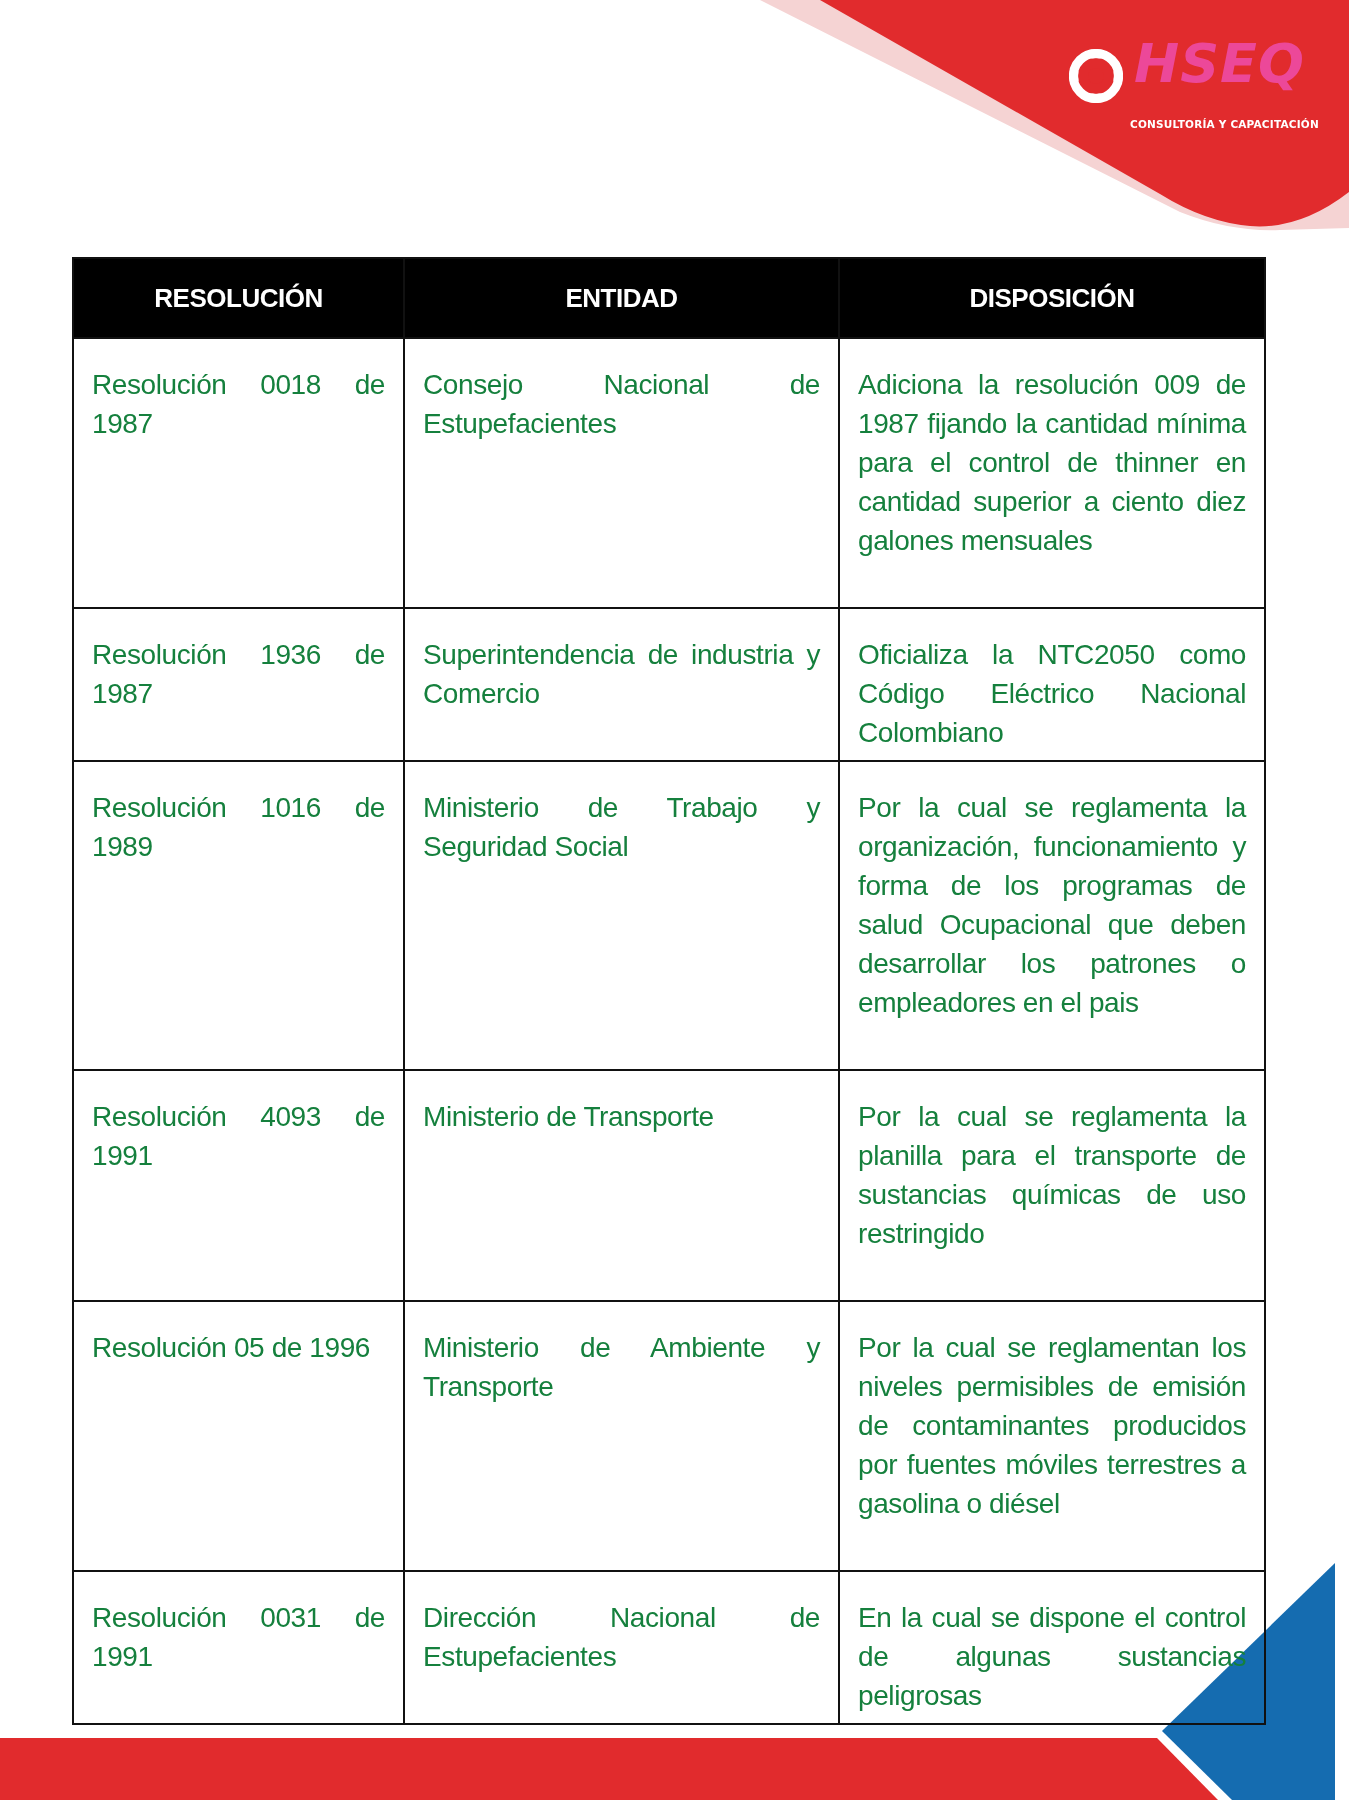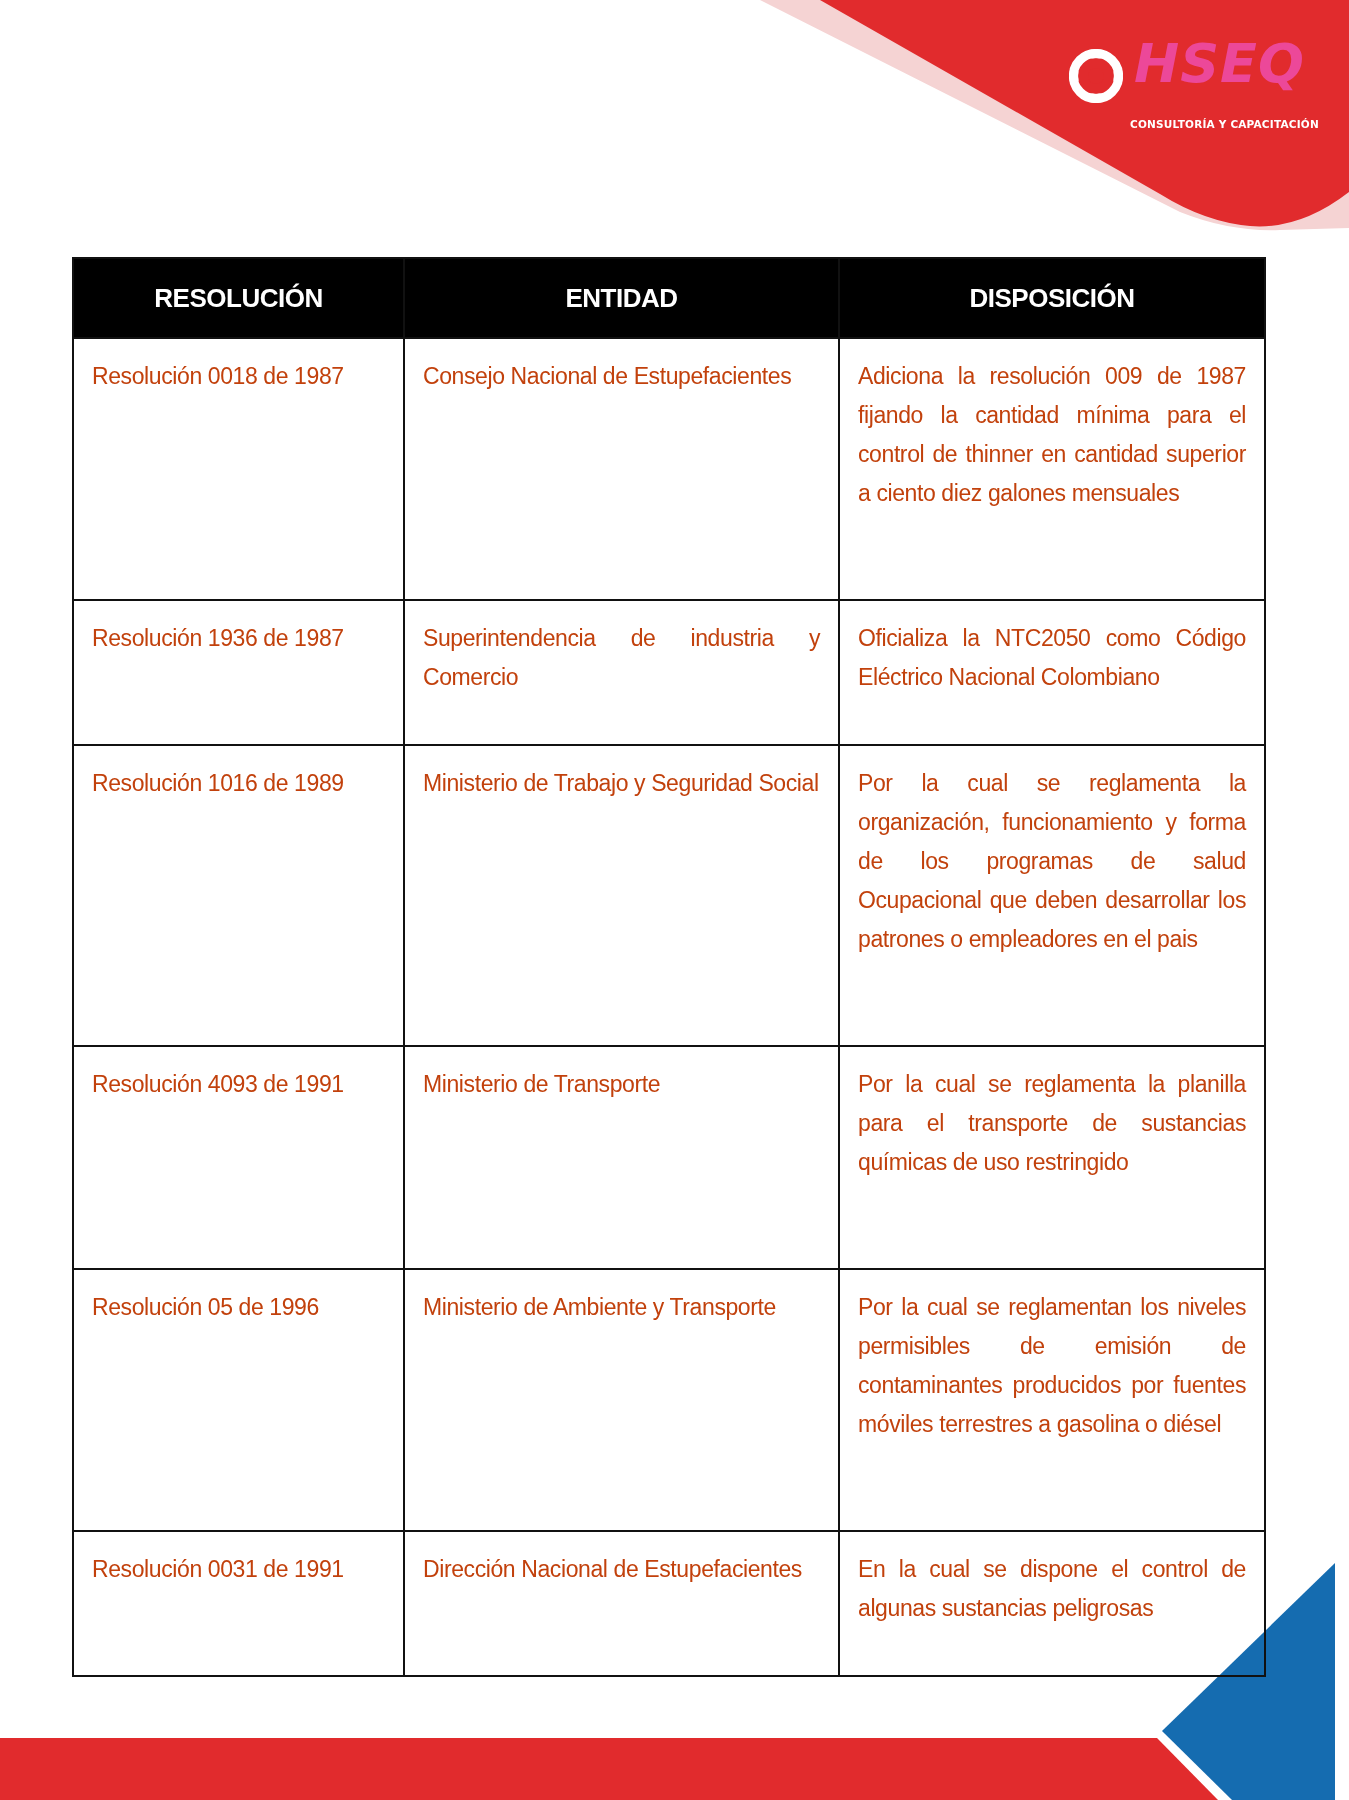--- a/index.html
+++ b/index.html
@@ -32,22 +32,22 @@
     table.res col.c1 { width: 331px; }
     table.res col.c2 { width: 435px; }
     table.res col.c3 { width: 426px; }
     table.res th, table.res td { border: 2.5px solid #111; }
     table.res th {
       background: #000000; color: #ffffff; font-weight: bold;
       font-size: 26px; height: 76px; text-align: center; vertical-align: middle;
       letter-spacing: -0.5px;
     }
     table.res td {
-      vertical-align: top; padding: 18px 18px 6px 18px;
-      font-size: 23px; line-height: 39px; color: #c2410c;
+      vertical-align: top; padding: 26px 18px 6px 18px;
+      font-size: 28px; line-height: 39px; color: #15803d;
       text-align: justify; text-align-last: left; letter-spacing: -0.4px;
     }
     tr.r1 td { height: 236px; }
     tr.r2 td { height: 119px; }
     tr.r3 td { height: 275px; }
     tr.r4 td { height: 197px; }
     tr.r5 td { height: 236px; }
     tr.r6 td { height: 119px; }
   </style>
 </head>

